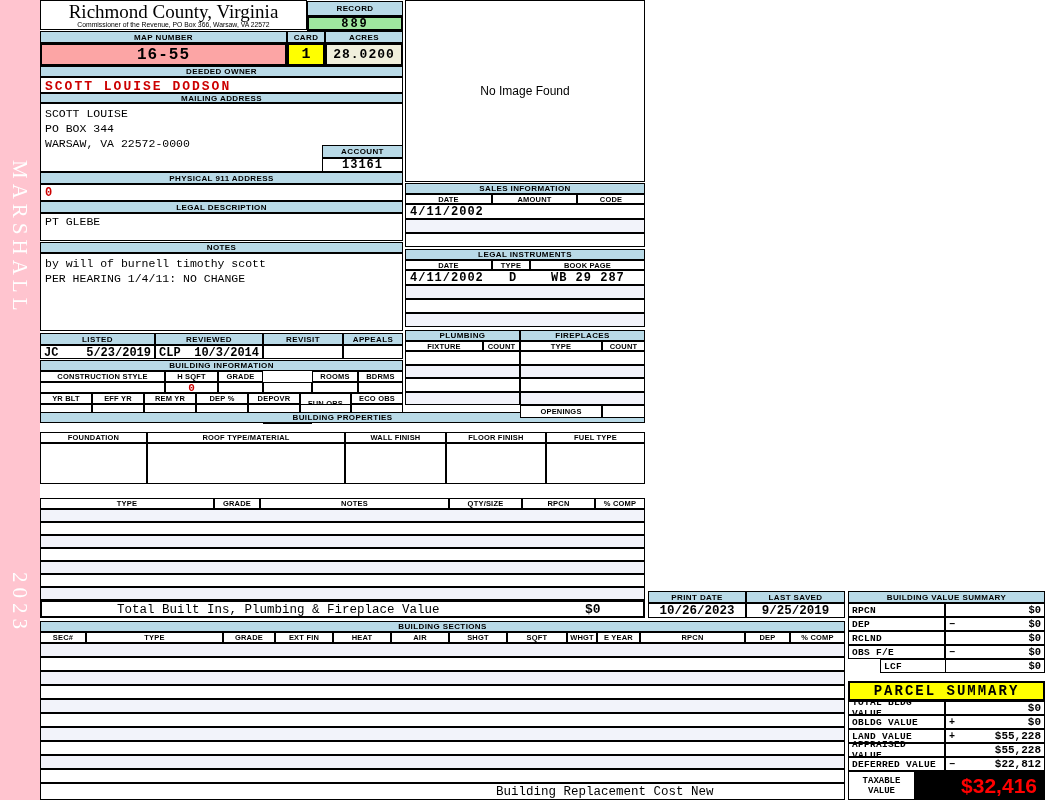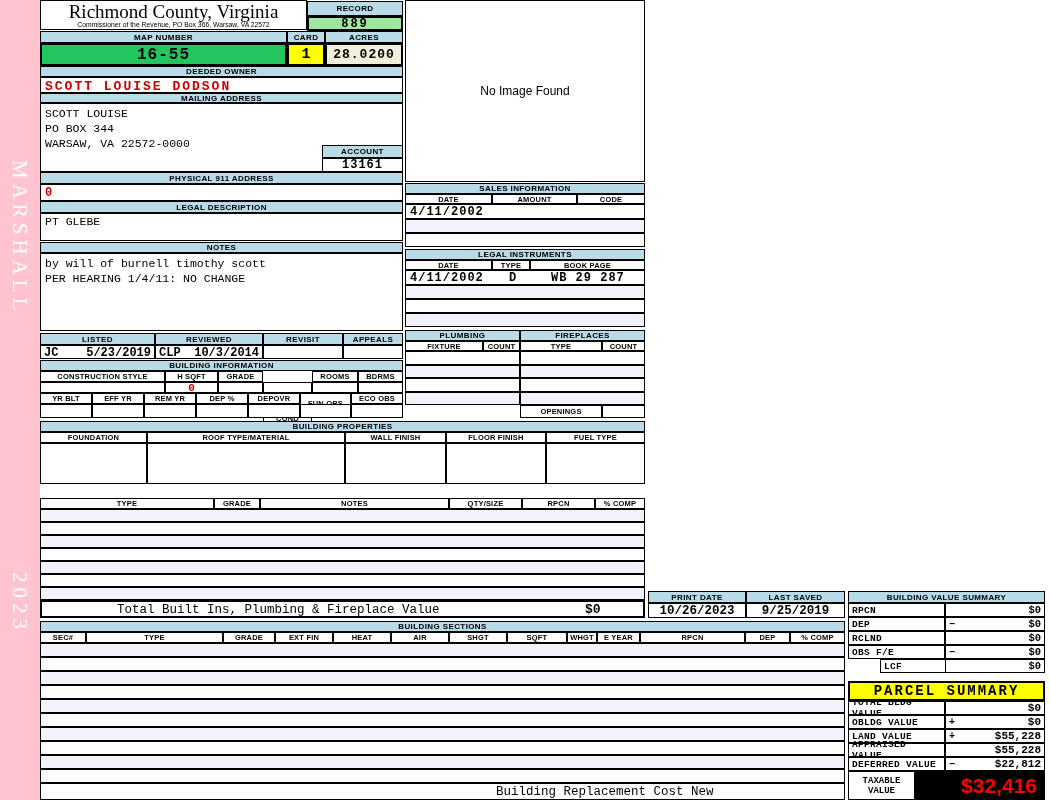--- a/index.html
+++ b/index.html
@@ -35,21 +35,21 @@
   <div class="abs cell" style="left:40px;top:0;width:267px;height:30px;text-align:center;">
     <div style="font:400 19px 'Liberation Serif',serif;line-height:19px;margin-top:1px;">Richmond County, Virginia</div>
     <div style="font:400 6.8px 'Liberation Sans',sans-serif;">Commissioner of the Revenue, PO Box 366, Warsaw, VA 22572</div>
   </div>
   <div class="abs bar" style="left:307px;top:1px;width:96px;height:15px;">RECORD</div>
   <div class="abs ctr thick" style="left:307px;top:16px;width:96px;height:15px;background:#9FE79F;font:bold 12px 'Liberation Mono',monospace;letter-spacing:2px;">889</div>
 
   <div class="abs bar" style="left:40px;top:31px;width:247px;height:12px;">MAP NUMBER</div>
   <div class="abs bar" style="left:287px;top:31px;width:38px;height:12px;">CARD</div>
   <div class="abs bar" style="left:325px;top:31px;width:78px;height:12px;">ACRES</div>
-  <div class="abs ctr thick" style="left:40px;top:43px;width:247px;height:23px;background:#22c55e;font:bold 16px 'Liberation Mono',monospace;letter-spacing:1px;">16-55</div>
+  <div class="abs ctr thick" style="left:40px;top:43px;width:247px;height:23px;background:#fca5a5;font:bold 16px 'Liberation Mono',monospace;letter-spacing:1px;">16-55</div>
   <div class="abs ctr thick" style="left:287px;top:43px;width:38px;height:23px;background:#FFFF00;font:bold 15px 'Liberation Mono',monospace;">1</div>
   <div class="abs ctr thick" style="left:325px;top:43px;width:78px;height:23px;background:#F0EFDC;font:bold 13px 'Liberation Mono',monospace;letter-spacing:1px;">28.0200</div>
 
   <div class="abs bar" style="left:40px;top:66px;width:363px;height:11px;">DEEDED OWNER</div>
   <div class="abs cell" style="left:40px;top:77px;width:363px;height:16px;font:bold 13px 'Liberation Mono',monospace;color:#CC0000;letter-spacing:2px;padding:1px 4px;">SCOTT LOUISE DODSON</div>
 
   <div class="abs bar" style="left:40px;top:93px;width:363px;height:10px;">MAILING ADDRESS</div>
   <div class="abs cell" style="left:40px;top:103px;width:363px;height:69px;padding:2px 4px;font:400 11.5px 'Liberation Mono',monospace;line-height:15px;">
     <div>SCOTT LOUISE</div>
     <div>PO BOX 344</div>
@@ -108,21 +108,21 @@
   <div class="abs colhdr" style="left:300px;top:393px;width:51px;height:21px;">FUN OBS</div>
   <div class="abs colhdr" style="left:351px;top:393px;width:52px;height:11px;">ECO OBS</div>
   <div class="abs cell" style="left:40px;top:404px;width:52px;height:14px;"></div>
   <div class="abs cell" style="left:92px;top:404px;width:52px;height:14px;"></div>
   <div class="abs cell" style="left:144px;top:404px;width:52px;height:14px;"></div>
   <div class="abs cell" style="left:196px;top:404px;width:52px;height:14px;"></div>
   <div class="abs cell" style="left:248px;top:404px;width:52px;height:14px;"></div>
   <div class="abs cell" style="left:300px;top:404px;width:51px;height:14px;"></div>
   <div class="abs cell" style="left:351px;top:404px;width:52px;height:14px;"></div>
 
-  <div class="abs bar" style="left:40px;top:421px;width:605px;height:11px;">BUILDING PROPERTIES</div>
+  <div class="abs bar" style="left:40px;top:412px;width:605px;height:11px;">BUILDING PROPERTIES</div>
   <div class="abs colhdr" style="left:40px;top:432px;width:107px;height:11px;">FOUNDATION</div>
   <div class="abs colhdr" style="left:147px;top:432px;width:198px;height:11px;">ROOF TYPE/MATERIAL</div>
   <div class="abs colhdr" style="left:345px;top:432px;width:101px;height:11px;">WALL FINISH</div>
   <div class="abs colhdr" style="left:446px;top:432px;width:100px;height:11px;">FLOOR FINISH</div>
   <div class="abs colhdr" style="left:546px;top:432px;width:99px;height:11px;">FUEL TYPE</div>
   <div class="abs cell" style="left:40px;top:443px;width:107px;height:41px;"></div>
   <div class="abs cell" style="left:147px;top:443px;width:198px;height:41px;"></div>
   <div class="abs cell" style="left:345px;top:443px;width:101px;height:41px;"></div>
   <div class="abs cell" style="left:446px;top:443px;width:100px;height:41px;"></div>
   <div class="abs cell" style="left:546px;top:443px;width:99px;height:41px;"></div>

